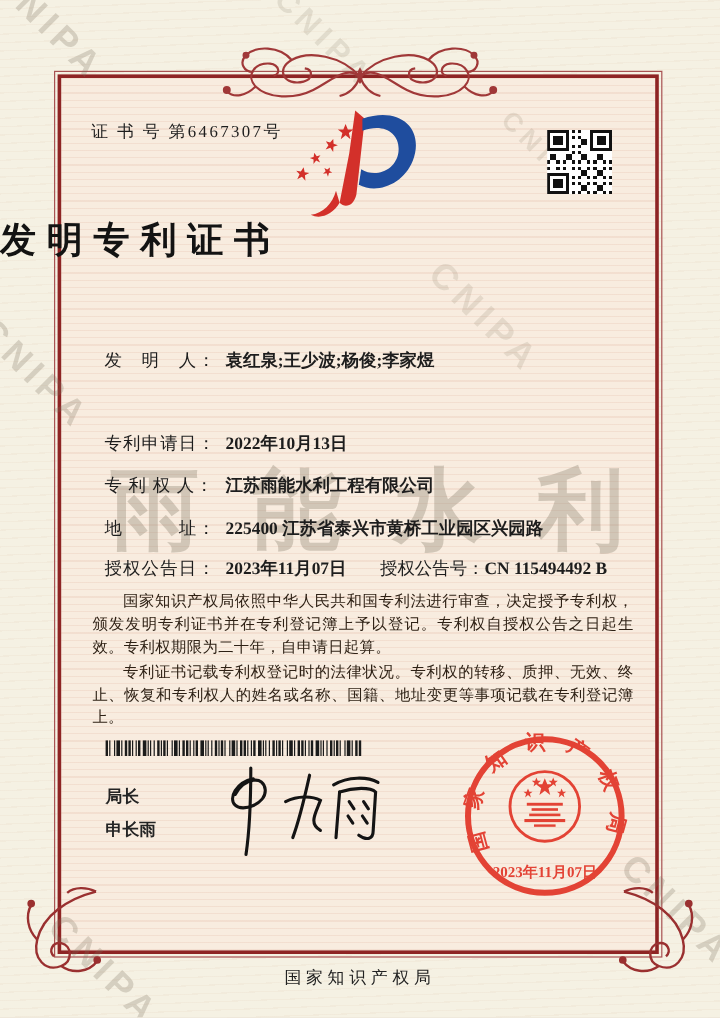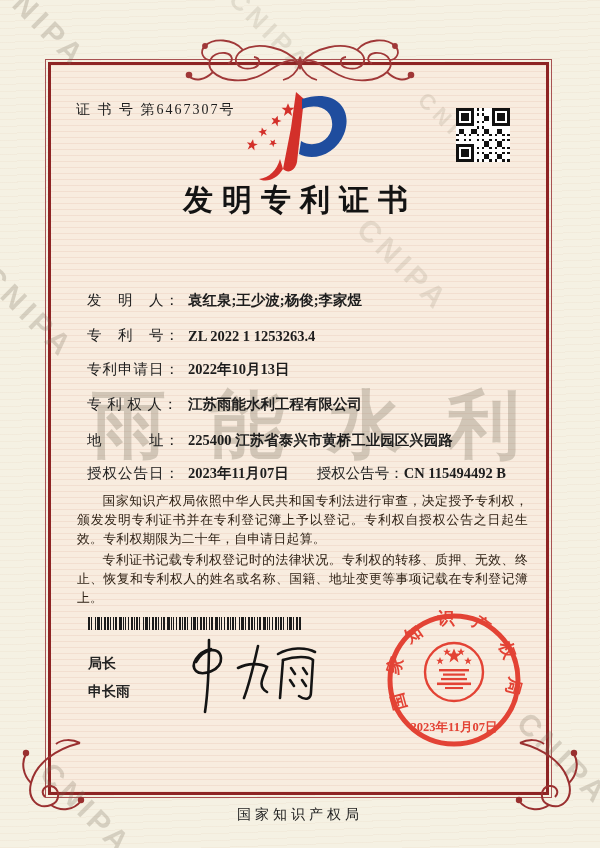--- a/index.html
+++ b/index.html
@@ -25,21 +25,21 @@
     letter-spacing:44px;color:rgba(130,120,102,.33);font-family:"Liberation Serif",serif;
   }
   .overlay-wm{
     position:absolute;left:0;width:100%;top:122px;text-align:center;white-space:nowrap;
     font-family:"Liberation Sans",sans-serif;font-weight:bold;font-size:62px;letter-spacing:24px;
     color:rgba(255,255,255,.78);
   }
   .cert-no{position:absolute;left:76px;top:101px;font-size:14px;letter-spacing:2px;}
   .logo{position:absolute;left:236px;top:90px;}
   .qr{position:absolute;left:456px;top:108px;}
-  .title{position:absolute;left:0;width:100%;top:180px;text-align:center;font-size:30px;font-weight:bold;letter-spacing:9px;color:#131313;}
+  .title{position:absolute;left:0;width:100%;top:180px;font-size:30px;font-weight:bold;letter-spacing:9px;color:#131313;}
   .row{position:absolute;left:87px;font-size:14.5px;white-space:nowrap;}
   .lbl{display:inline-block;width:101px;letter-spacing:1px;vertical-align:bottom;}
   .val{font-weight:600;}
   .pair2{margin-left:28px;}
   .para{position:absolute;left:77px;width:451px;font-size:12.8px;line-height:19px;color:#2e2115;
         text-align:justify;text-indent:2em;letter-spacing:.3px;}
   .barcode{position:absolute;left:88px;top:617px;width:218px;height:13px;}
   .barcode div{position:absolute;top:0;height:100%;background:#1b1b1b;}
   .sig-label{position:absolute;left:88px;font-family:"Liberation Sans",sans-serif;font-size:14px;font-weight:bold;color:#242424;}
   .sig-svg{position:absolute;left:166px;top:634px;}
@@ -180,23 +180,20 @@
       </g>
   </svg>
 
   <div class="cert-no">证 书 号 第6467307号</div>
 
   <div class="title">发明专利证书</div>
 
   <div class="row" style="top:291px">
     <span class="lbl">发　明　人：</span><span class="val">袁红泉;王少波;杨俊;李家煜</span>
   </div>
-  <div class="row" style="top:326px">
-    <span class="lbl">专　利　号：</span><span class="val">ZL 2022 1 1253263.4</span>
-  </div>
   <div class="row" style="top:360px">
     <span class="lbl">专利申请日：</span><span class="val">2022年10月13日</span>
   </div>
   <div class="row" style="top:395px">
     <span class="lbl">专 利 权 人：</span><span class="val">江苏雨能水利工程有限公司</span>
   </div>
   <div class="row" style="top:431px">
     <span class="lbl">地　　　址：</span><span class="val">225400 江苏省泰兴市黄桥工业园区兴园路</span>
   </div>
   <div class="row" style="top:464px">

